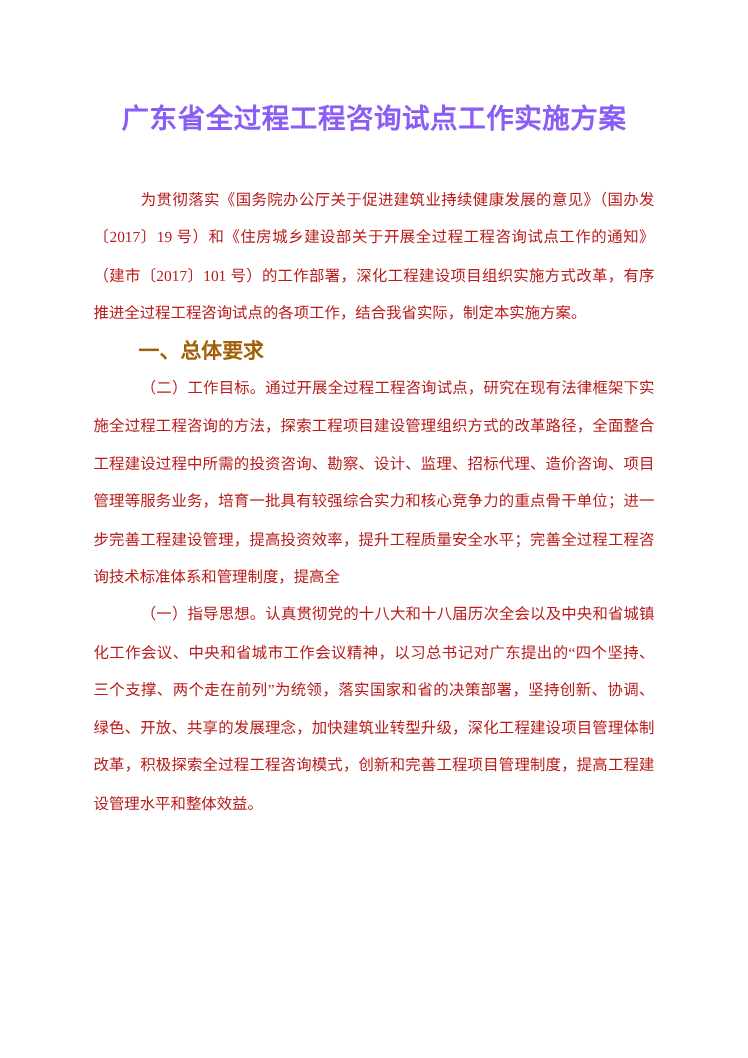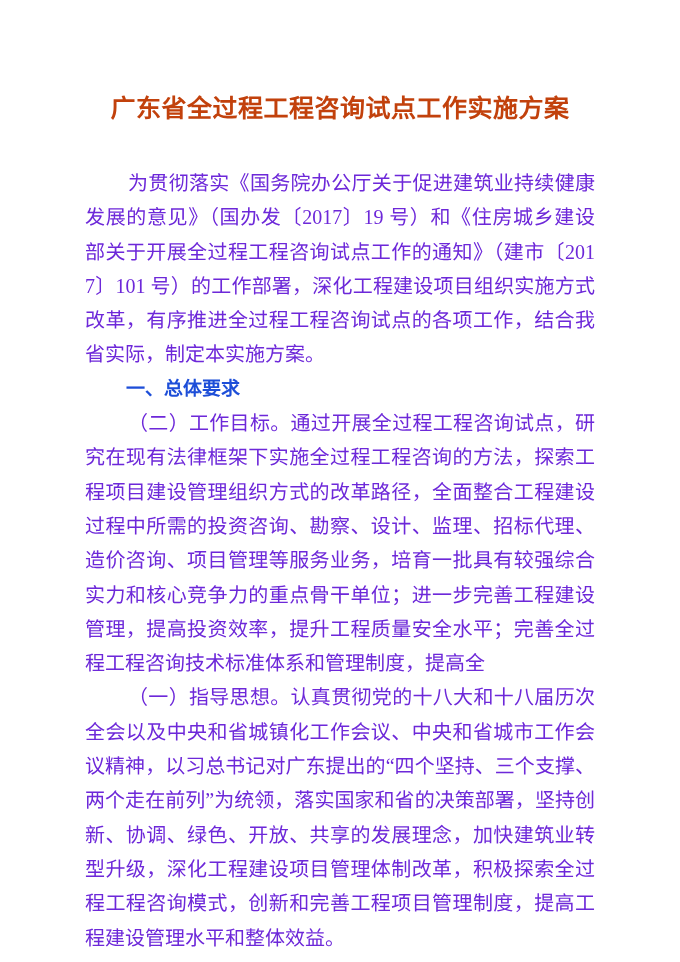--- a/index.html
+++ b/index.html
@@ -19,39 +19,39 @@
   .doc-content {
     padding: 93px 85px 0 85px;
   }
   .doc-title {
     font-family: "Liberation Serif", "DejaVu Serif", serif;
     font-size: 25px;
     font-weight: bold;
     line-height: 32px;
     text-align: center;
     letter-spacing: 0.5px;
-    color: #c2410c;
+    color: #8b5cf6;
     margin-bottom: 41px;
   }
   .para {
-    font-size: 20px;
+    font-size: 14px;
     line-height: 34.3px;
     text-align: justify;
     text-align-last: left;
     text-indent: 43px;
-    color: #6d28d9;
+    color: #b91c1c;
     word-break: break-all;
   }
   .section-heading {
     font-family: "Liberation Sans", "DejaVu Sans", sans-serif;
     font-size: 19px;
     font-weight: bold;
     line-height: 34.3px;
     text-indent: 41px;
-    color: #1d4ed8;
+    color: #a16207;
   }
 </style>
 </head>
 <body>
 
 <div class="page">
   <div class="doc-content">
     <h1 class="doc-title">广东省全过程工程咨询试点工作实施方案</h1>
 
     <p class="para">为贯彻落实《国务院办公厅关于促进建筑业持续健康发展的意见》（国办发〔2017〕19 号）和《住房城乡建设部关于开展全过程工程咨询试点工作的通知》（建市〔2017〕101 号）的工作部署，深化工程建设项目组织实施方式改革，有序推进全过程工程咨询试点的各项工作，结合我省实际，制定本实施方案。</p>

